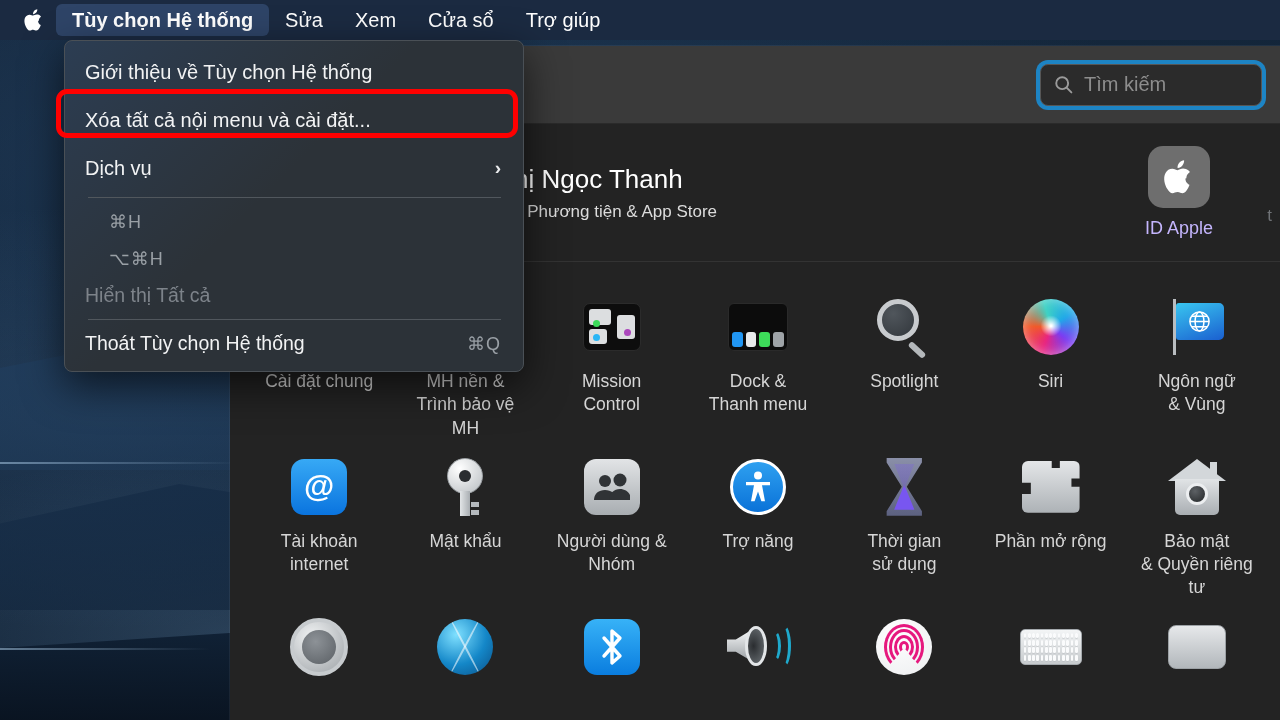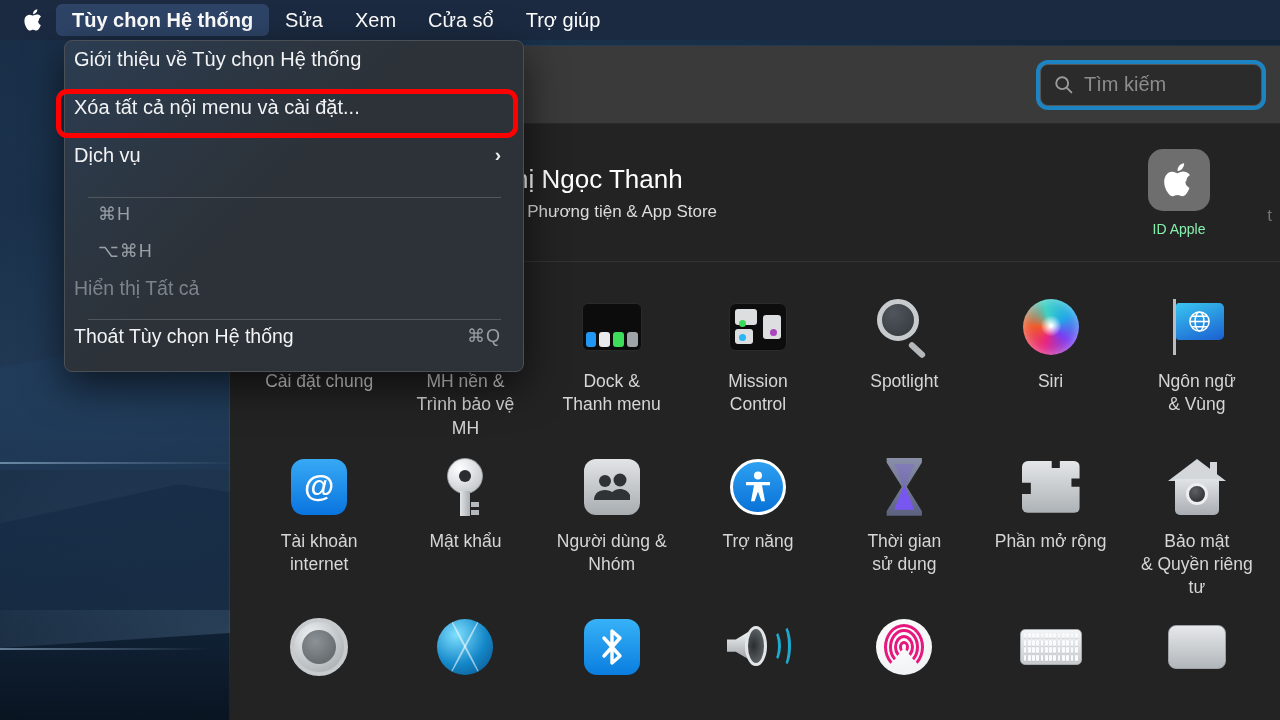--- a/index.html
+++ b/index.html
@@ -65,22 +65,22 @@
     position:absolute; top:40px; left:64px; width:460px;
     background:#2c3238;
     border:1px solid #4a5056;
     border-radius:8px;
     padding:7px 0 9px 0;
     box-shadow:0 14px 40px rgba(0,0,0,.62);
     z-index:60;
     background-image:linear-gradient(135deg, rgba(44,70,104,.55) 0%, rgba(44,50,56,.2) 45%, rgba(44,50,56,0) 70%);
   }
   .dd-item {
-    height:48px; display:flex; align-items:flex-start;
-    padding:0 22px 0 9px;
+    height:48px; display:flex; align-items:center;
+    padding:0 22px 0 20px;
     color:#f2f3f4; font-size:20px; white-space:nowrap;
     position:relative;
   }
   .dd-item.compact { height:37px; font-size:19.5px; }
   .dd-item .lbl { flex:1 1 auto; }
   .dd-item .shortcut {
     color:#9aa0a6; font-size:18px; letter-spacing:1px;
     margin-left:24px; flex:0 0 auto;
   }
   .dd-item.disabled .lbl { color:#7d838a; }
@@ -141,21 +141,21 @@
   .acct-text { flex:1 1 auto; padding-left:250px; }
   .acct-name { color:#ffffff; font-size:26px; white-space:nowrap; }
   .acct-sub { color:#dcdcdc; font-size:17px; margin-top:7px; white-space:nowrap; }
   .appleid-tile { width:150px; text-align:center; flex:0 0 auto; }
   .appleid-badge {
     width:62px; height:62px; margin:0 auto 10px auto;
     background:#6e6e6e; border-radius:15px;
     display:flex; align-items:center; justify-content:center;
   }
   .appleid-badge svg { width:34px; height:40px; }
-  .appleid-label { color:#86efac; font-size:14px; }
+  .appleid-label { color:#c4b5fd; font-size:18px; }
   .acct-edge {
     position:absolute; right:8px; top:82px;
     color:#6f7276; font-size:17px;
   }
 
   
   .panegrid {
     padding:26px 10px 0 16px;
     display:grid; grid-template-columns:repeat(7, 1fr);
     row-gap:8px;
@@ -442,41 +442,41 @@
         <div class="pane-lbl">Cài đặt chung</div>
       </div>
       <div class="pane">
         <div class="pane-ico">
             <div class="ic-desktop"></div>
           </div>
         <div class="pane-lbl">MH nền &amp;<br>Trình bảo vệ MH</div>
       </div>
       <div class="pane">
         <div class="pane-ico">
-          <div class="ic-dock">
-              <i style="background:#2196f3"></i>
-              <i style="background:#e8eaec"></i>
-              <i style="background:#3ddc5a"></i>
-              <i style="background:#9ea3a7"></i>
-            </div>
-        </div>
-        <div class="pane-lbl">Dock &amp;<br>Thanh menu</div>
-      </div>
-      <div class="pane">
-        <div class="pane-ico">
           <div class="ic-mission">
               <i class="a"></i>
               <i class="b"></i>
               <i class="c"></i>
             <u style="left:9px;top:16px;background:#3ddc5a"></u>
             <u style="left:9px;bottom:9px;background:#29b6f6"></u>
             <u style="right:9px;top:25px;background:#ab47bc"></u>
           </div>
         </div>
         <div class="pane-lbl">Mission<br>Control</div>
+      </div>
+      <div class="pane">
+        <div class="pane-ico">
+          <div class="ic-dock">
+              <i style="background:#2196f3"></i>
+              <i style="background:#e8eaec"></i>
+              <i style="background:#3ddc5a"></i>
+              <i style="background:#9ea3a7"></i>
+            </div>
+        </div>
+        <div class="pane-lbl">Dock &amp;<br>Thanh menu</div>
       </div>
       <div class="pane">
         <div class="pane-ico">
           <div class="ic-spot">
               <div class="lens"></div>
               <div class="handle"></div>
             </div>
         </div>
         <div class="pane-lbl">Spotlight</div>
       </div>

